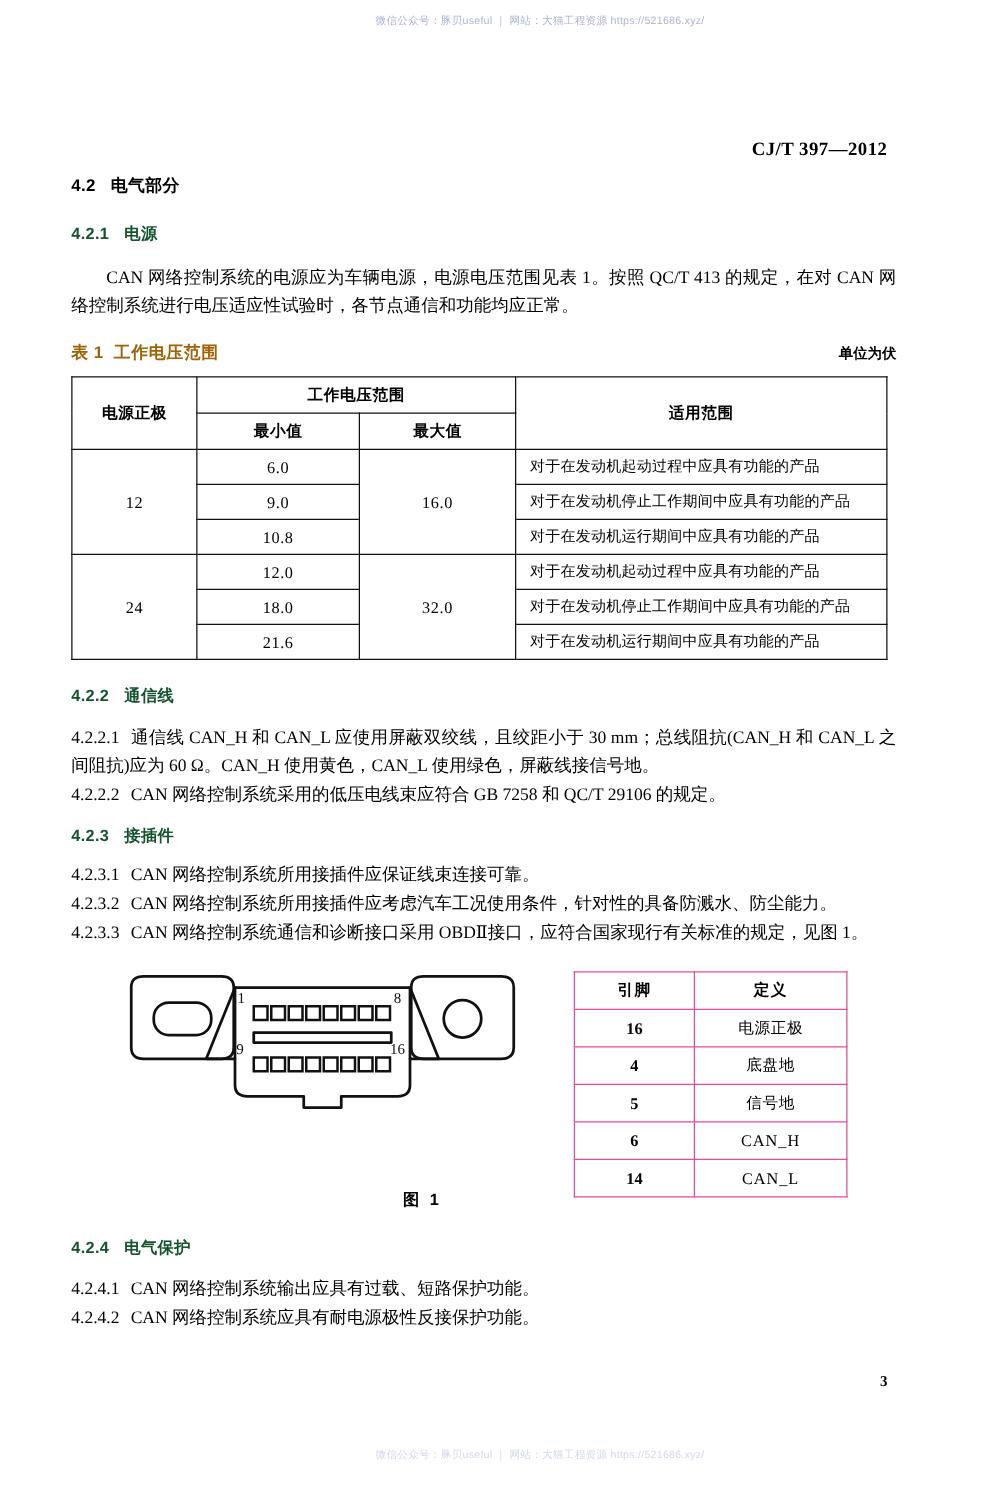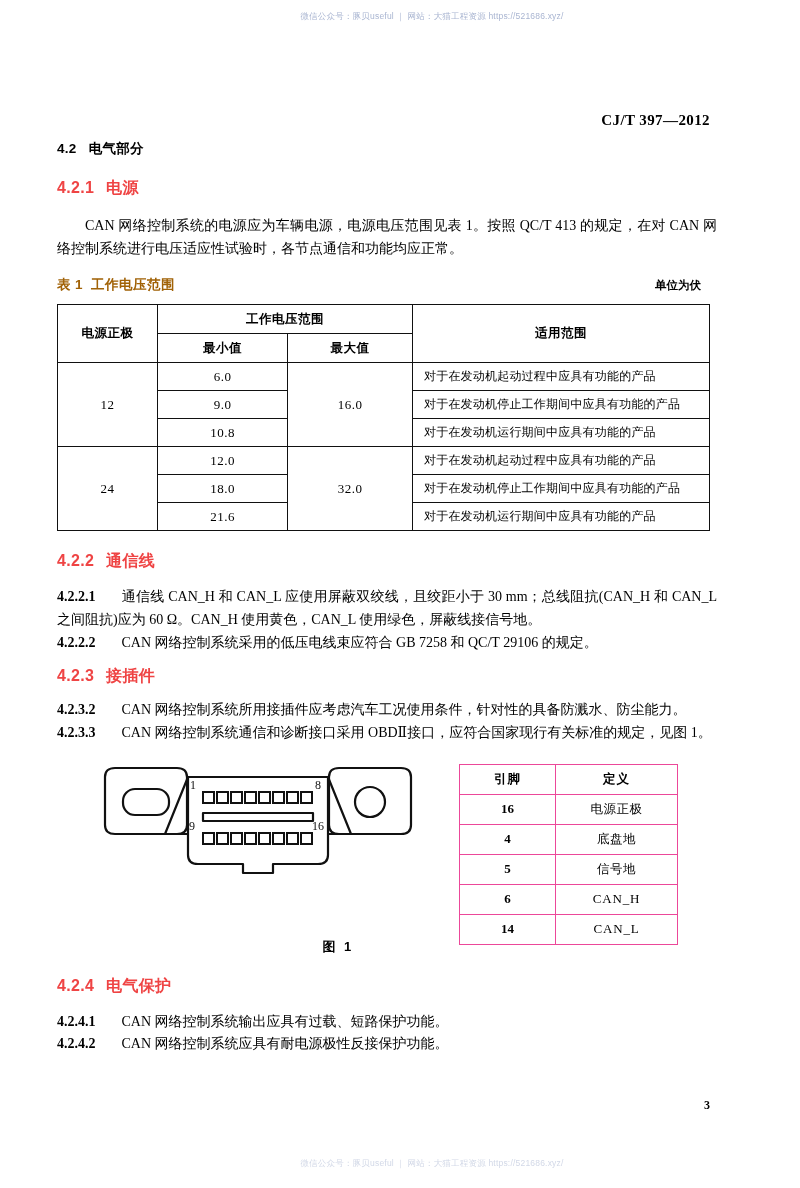--- a/index.html
+++ b/index.html
@@ -65,35 +65,35 @@
     font-family: "Liberation Sans", "DejaVu Sans", sans-serif;
     font-weight: bold;
     font-size: 13.5px;
     letter-spacing: .3px;
     color: #000;
   }
   h3.subsec {
     margin: 0;
     font-family: "Liberation Sans", "DejaVu Sans", sans-serif;
     font-weight: bold;
-    font-size: 16px;
+    font-size: 13px;
     letter-spacing: .3px;
-    color: #ef4444;
+    color: #14532d;
   }
   .sec-num { margin-right: 12px; }
 
   p.para {
     margin: 0;
     font-size: 14px;
     line-height: 1.62;
     text-align: justify;
     color: #000;
   }
   p.para.indent { text-indent: 2em; }
-  .clause-num { margin-right: 26px; font-weight: bold; }
+  .clause-num { margin-right: 9px; }
 
   .gap-20 { height: 20px; }
   .gap-16 { height: 16px; }
   .gap-14 { height: 14px; }
   .gap-12 { height: 12px; }
   .gap-10 { height: 10px; }
 
   
   .table-caption-row {
     position: relative;
@@ -103,21 +103,21 @@
     text-align: left;
     font-family: "Liberation Sans", "DejaVu Sans", sans-serif;
     font-weight: bold;
     font-size: 13.5px;
     letter-spacing: .5px;
     color: #a16207;
   }
   .table-caption .cap-num { margin: 0 8px 0 4px; }
   .table-unit {
     position: absolute;
-    right: 16px;
+    right: 0;
     top: 2px;
     font-family: "Liberation Sans", "DejaVu Sans", sans-serif;
     font-weight: bold;
     font-size: 11.5px;
     color: #000;
   }
 
   table.voltage {
     border-collapse: collapse;
     width: 652px;
@@ -334,20 +334,23 @@
     </p>
 
     <div class="gap-12"></div>
 
     <h3 class="subsec">
       <span class="sec-num">4.2.3</span><span>接插件</span>
     </h3>
 
     <div class="gap-12"></div>
 
+    <p class="para">
+      <span class="clause-num">4.2.3.1</span><span>CAN 网络控制系统所用接插件应保证线束连接可靠。</span>
+    </p>
 
     <p class="para">
       <span class="clause-num">4.2.3.2</span><span>CAN 网络控制系统所用接插件应考虑汽车工况使用条件，针对性的具备防溅水、防尘能力。</span>
     </p>
 
     <p class="para">
       <span class="clause-num">4.2.3.3</span><span>CAN 网络控制系统通信和诊断接口采用 OBDⅡ接口，应符合国家现行有关标准的规定，见图 1。</span>
     </p>
 
     <div class="gap-10"></div>

